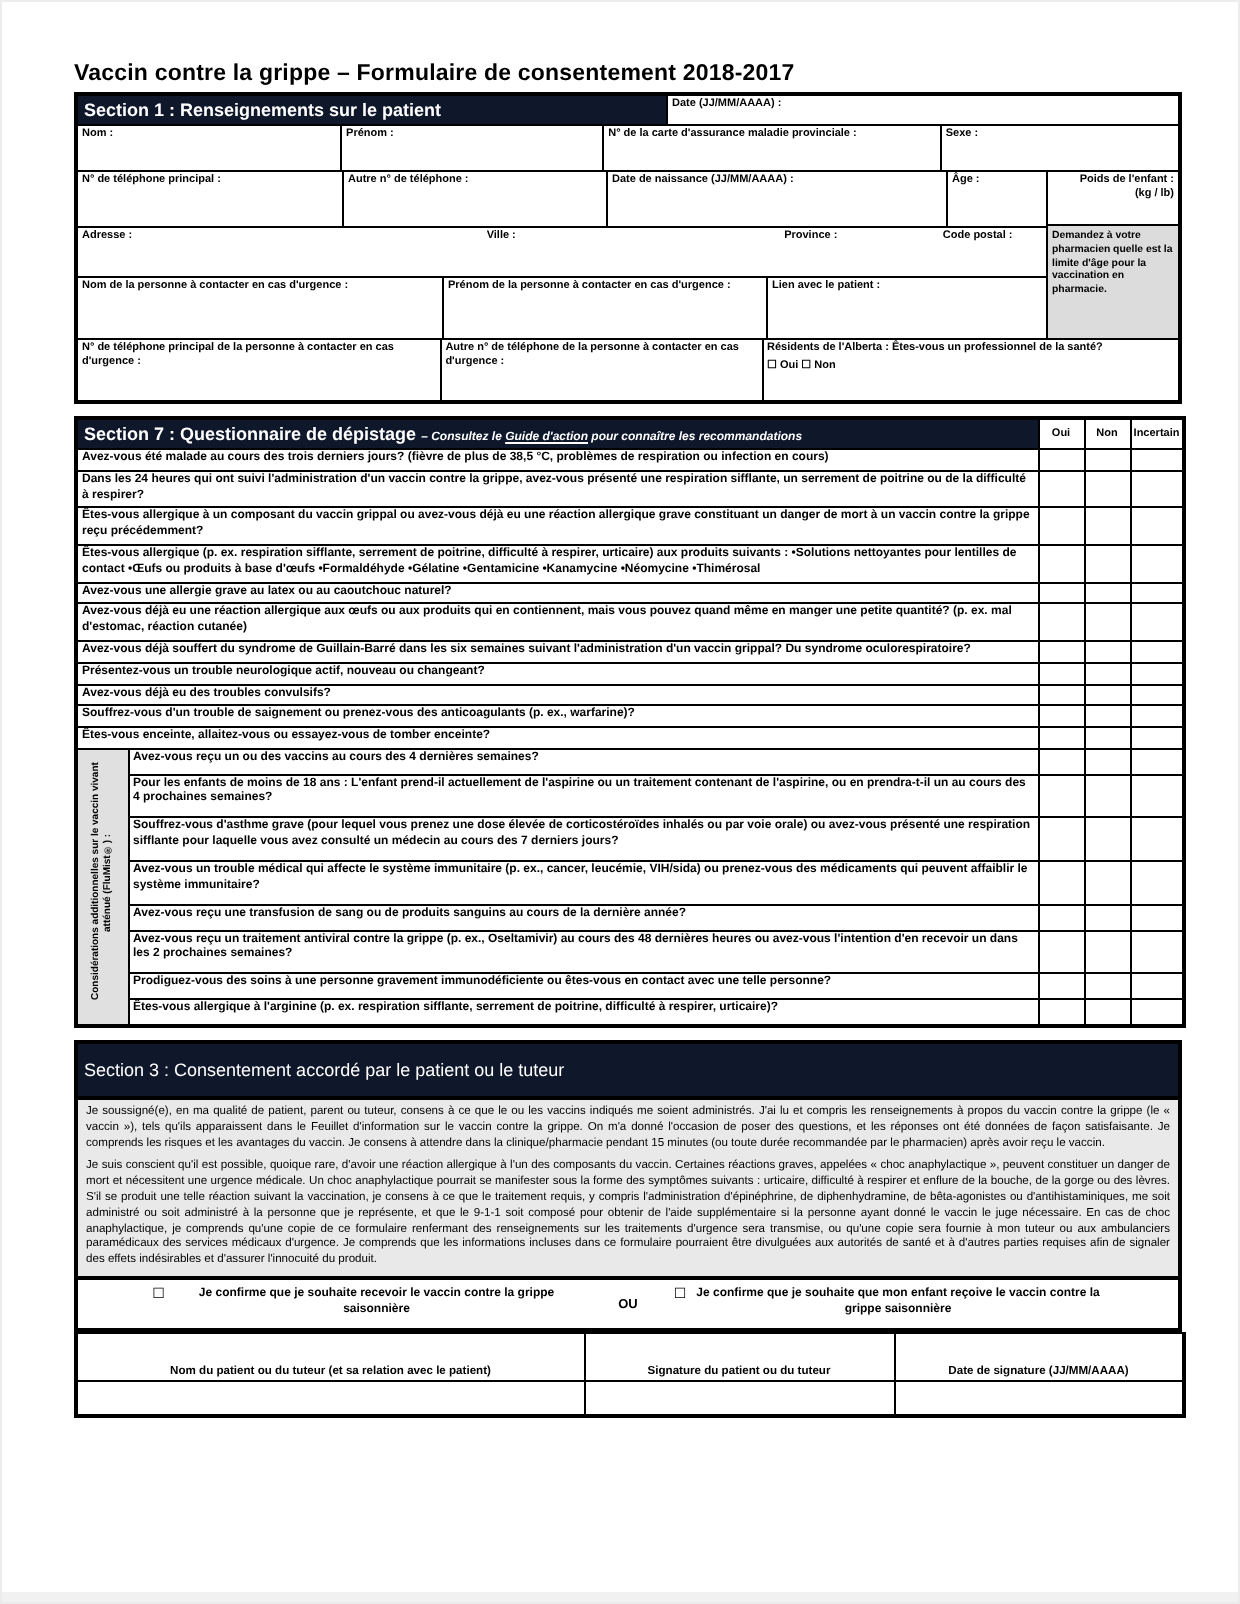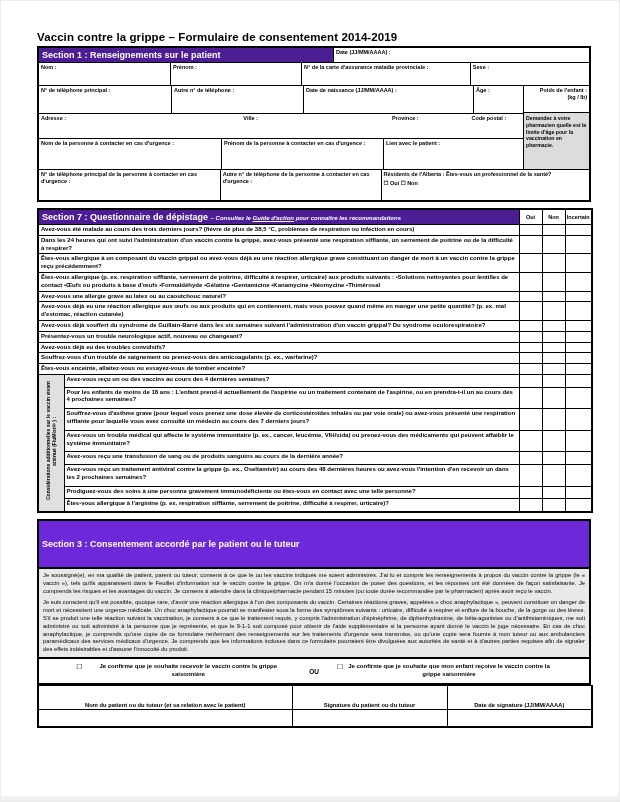--- a/index.html
+++ b/index.html
@@ -3,21 +3,21 @@
 <meta charset="utf-8">
 <style>
   * { margin:0; padding:0; box-sizing:border-box; }
   html,body { width:620px; height:802px; background:#fff; }
   body { font-family:"Liberation Sans", sans-serif; color:#000; position:relative; }
   .page { position:absolute; inset:0; border:1px solid #ececec; background:#fff; overflow:hidden; }
   .content { position:absolute; left:36px; top:30px; width:554px; }
   .doc-title { font-size:11.5px; font-weight:bold; letter-spacing:.1px; margin-bottom:3px; }
 
   
-  .blackbar { background:#4c1d95; color:#fff; font-weight:bold; }
+  .blackbar { background:#0f172a; color:#fff; font-weight:bold; }
   .lbl { font-size:5.5px; font-weight:600; line-height:1.25; }
 
   
   .s1 { border:2px solid #000; margin-bottom:6px; font-size:5.5px; }
   .s1 .row { display:flex; border-top:1px solid #000; }
   .s1 .row:first-child { border-top:none; }
   .s1 .cell { border-left:1px solid #000; padding:1px 2px; min-height:22px; }
   .s1 .cell:first-child { border-left:none; }
   .s1-hdr { display:flex; }
   .s1-hdr .htitle { width:294px; font-size:9px; padding:2px 3px; }
@@ -38,42 +38,42 @@
   .s2 th { font-size:5.5px; padding:2px 0; text-align:center; vertical-align:middle; }
   .s2 .s2title { font-size:9px; text-align:left; padding:2px 3px; vertical-align:middle; }
   .s2 .s2sub { font-size:6px; font-style:italic; font-weight:bold; }
   .s2 .s2sub u { text-decoration:underline; }
   .s2 td.q { font-size:6px; font-weight:600; line-height:1.3; padding:1px 2px; }
   .s2 td.ans { background:#fff; }
   .s2 td.rot { width:26px; background:#e0e0e0; text-align:center; vertical-align:middle; padding:1px; }
   .s2 .rot span { writing-mode:vertical-rl; transform:rotate(180deg); font-size:5px; font-weight:bold; line-height:1.2; display:inline-block; max-height:130px; }
 
   
-  .s3hdr { border:2px solid #000; background:#6d28d9; color:#fff; font-weight:bold; font-size:9px; padding:18px 3px; }
+  .s3hdr { border:2px solid #000; background:#0f172a; color:#fff; font-weight:normal; font-size:9px; padding:8px 3px; }
   .s3body { border:2px solid #000; border-top:none; background:#e9e9e9; padding:3px 4px; font-size:5.8px; line-height:1.35; text-align:justify; }
   .s3body p + p { margin-top:4px; }
   .consent-row { border:2px solid #000; border-top:none; background:#fff; display:flex; align-items:center; justify-content:center; gap:18px; padding:4px 6px; min-height:26px; }
   .consent-opt { display:flex; gap:3px; align-items:flex-start; max-width:215px; }
   .consent-opt .box { font-size:7px; line-height:1; cursor:pointer; }
   .consent-opt .txt { font-size:6px; font-weight:bold; text-align:center; line-height:1.3; }
   .or { font-size:6.5px; font-weight:bold; }
   .sig { width:554px; border:2px solid #000; border-top:none; table-layout:fixed; }
   .sig td { border:1px solid #000; }
   .sig .toprow td { height:24px; vertical-align:bottom; text-align:center; font-size:5.8px; font-weight:bold; padding:1px 2px; }
   .sig .blankrow td { height:17px; }
 
   .bottom-edge { position:absolute; left:0; right:0; bottom:0; height:5px; background:#f1f1f1; }
 </style>
 </head>
 <body>
 
 <div class="page">
   <div class="content">
 
-    <div class="doc-title">Vaccin contre la grippe – Formulaire de consentement 2014-2019</div>
+    <div class="doc-title">Vaccin contre la grippe – Formulaire de consentement 2018-2017</div>
 
     <div class="s1">
       <div class="s1-hdr">
         <div class="htitle blackbar">Section 1 : Renseignements sur le patient</div>
         <div class="hdate">Date (JJ/MM/AAAA) :</div>
       </div>
       <div class="row">
         <div class="cell lbl" style="width:132px">Nom :</div>
         <div class="cell lbl" style="width:132px">Prénom :</div>
         <div class="cell lbl" style="width:170px">N° de la carte d'assurance maladie provinciale :</div>

